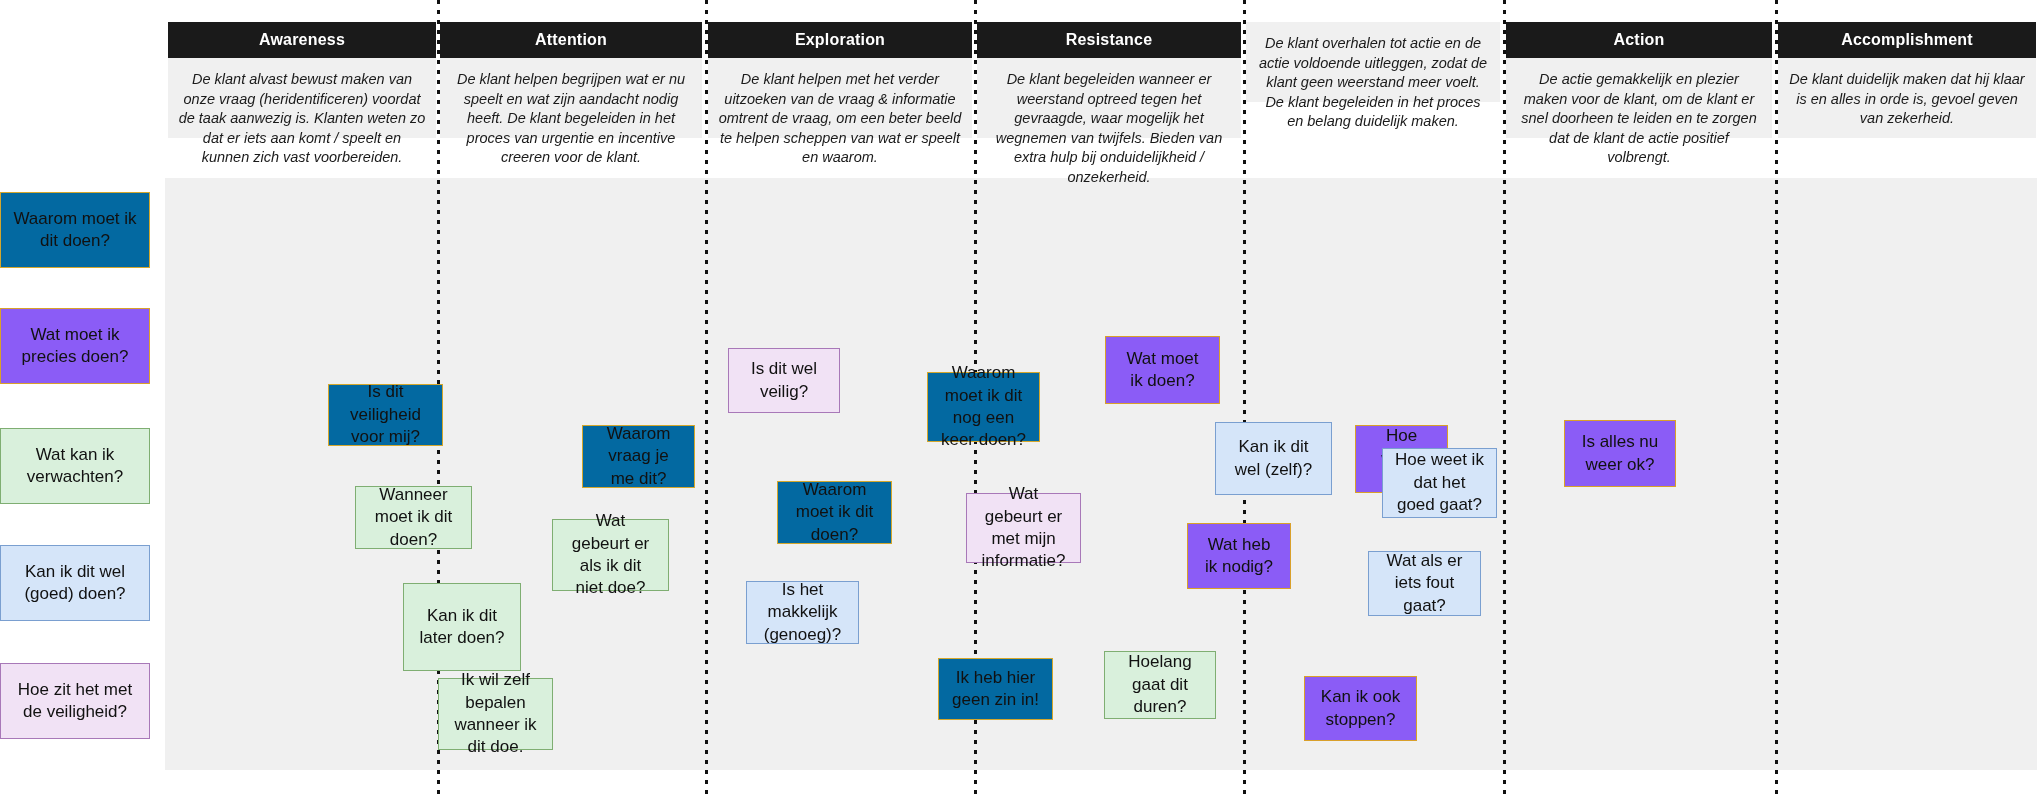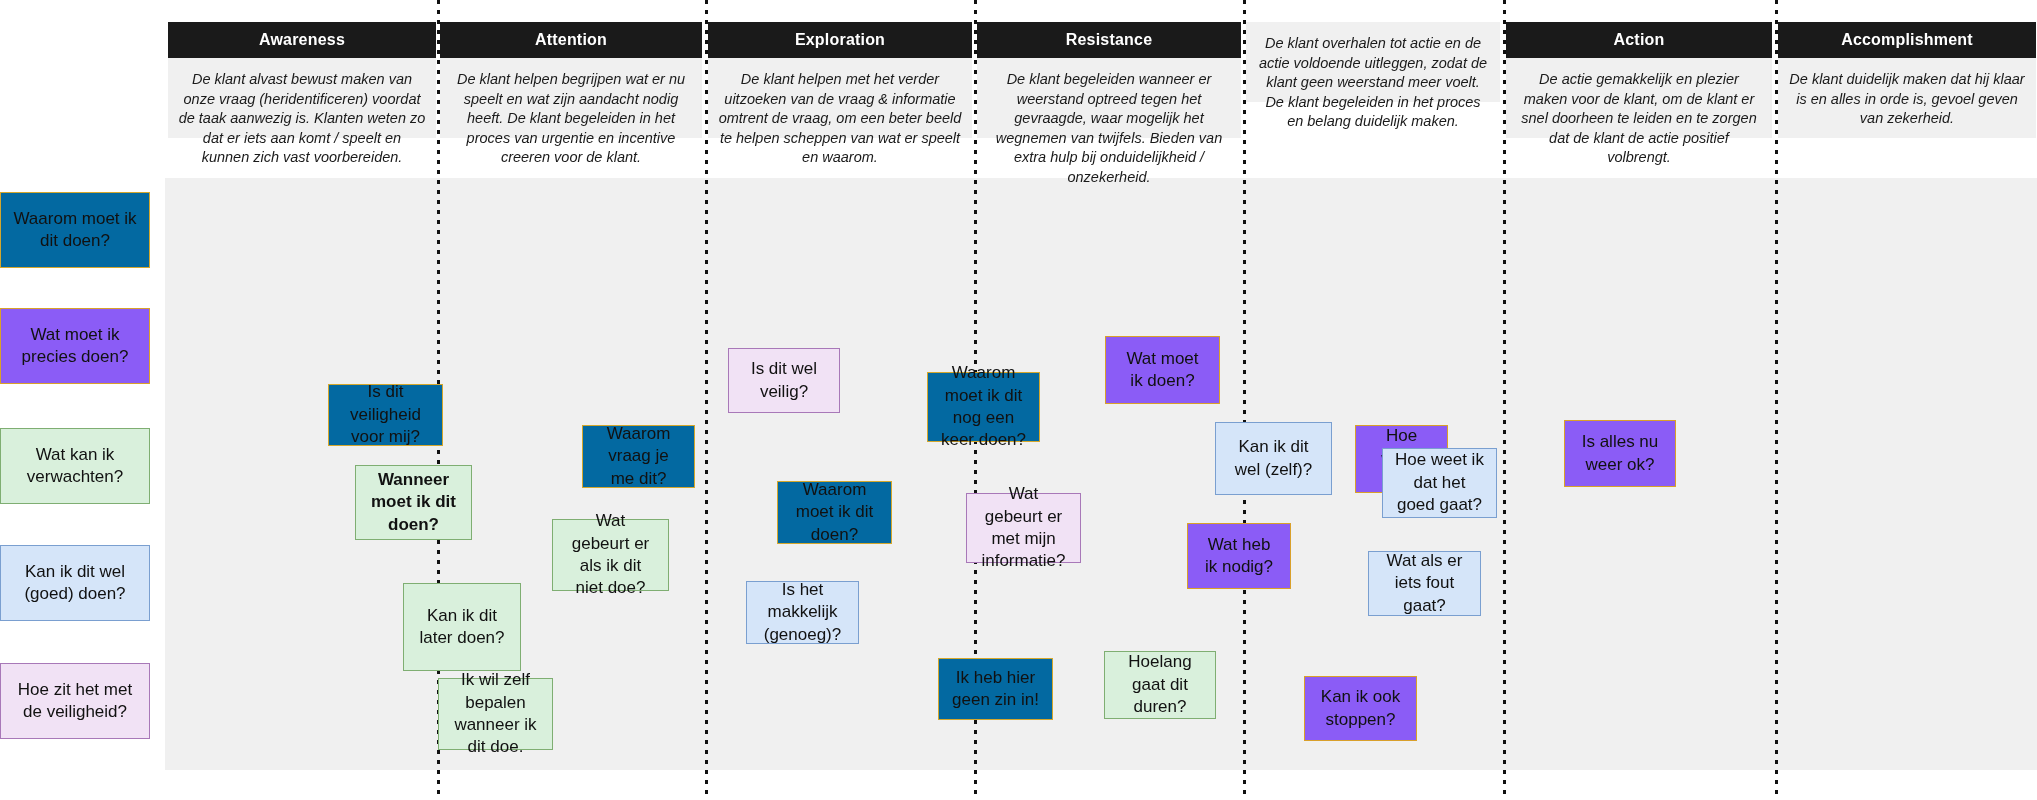--- a/index.html
+++ b/index.html
@@ -146,21 +146,21 @@
   <div class="sidebar" id="sidebar-layer">
       <div class="side-card t-yellow" style="left: 0px; top: 192px; width: 150px; height: 76px;">Waarom moet ik dit doen?</div>
       <div class="side-card t-orange" style="left: 0px; top: 308px; width: 150px; height: 76px;">Wat moet ik precies doen?</div>
       <div class="side-card t-green" style="left: 0px; top: 428px; width: 150px; height: 76px;">Wat kan ik verwachten?</div>
       <div class="side-card t-blue" style="left: 0px; top: 545px; width: 150px; height: 76px;">Kan ik dit wel (goed) doen?</div>
       <div class="side-card t-purple" style="left: 0px; top: 663px; width: 150px; height: 76px;">Hoe zit het met de veiligheid?</div>
     </div>
 
   <div id="notes-layer">
       <div class="note t-yellow" style="left: 328px; top: 384px; width: 115px; height: 62px;">Is dit veiligheid voor mij?</div>
-      <div class="note t-green" style="left: 355px; top: 465px; width: 117px; height: 75px; font-weight: bold;">Wanneer moet ik dit doen?</div>
+      <div class="note t-green" style="left: 355px; top: 486px; width: 117px; height: 63px;">Wanneer moet ik dit doen?</div>
       <div class="note t-green" style="left: 403px; top: 583px; width: 118px; height: 88px;">Kan ik dit later doen?</div>
       <div class="note t-green" style="left: 438px; top: 678px; width: 115px; height: 72px;">Ik wil zelf bepalen wanneer ik dit doe.</div>
       <div class="note t-yellow" style="left: 582px; top: 425px; width: 113px; height: 63px;">Waarom vraag je me dit?</div>
       <div class="note t-green" style="left: 552px; top: 519px; width: 117px; height: 72px;">Wat gebeurt er als ik dit niet doe?</div>
       <div class="note t-purple" style="left: 728px; top: 348px; width: 112px; height: 65px;">Is dit wel veilig?</div>
       <div class="note t-yellow" style="left: 777px; top: 481px; width: 115px; height: 63px;">Waarom moet ik dit doen?</div>
       <div class="note t-blue" style="left: 746px; top: 581px; width: 113px; height: 63px;">Is het makkelijk (genoeg)?</div>
       <div class="note t-yellow" style="left: 927px; top: 366px; width: 113px; height: 70px; margin-top: 6px;">Waarom moet ik dit nog een keer doen?</div>
       <div class="note t-purple" style="left: 966px; top: 493px; width: 115px; height: 70px;">Wat gebeurt er met mijn informatie?</div>
       <div class="note t-yellow" style="left: 938px; top: 658px; width: 115px; height: 62px;">Ik heb hier geen zin in!</div>

